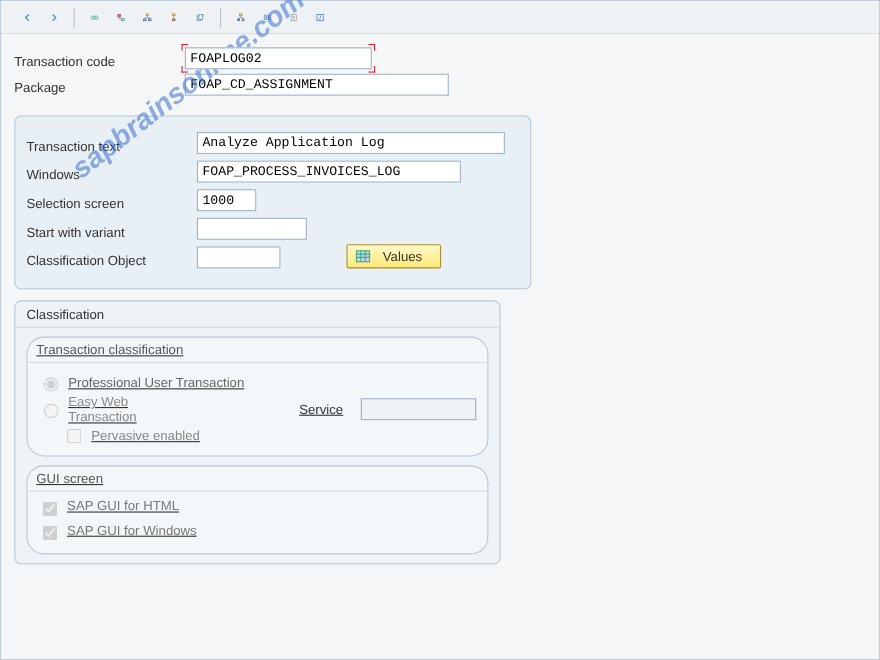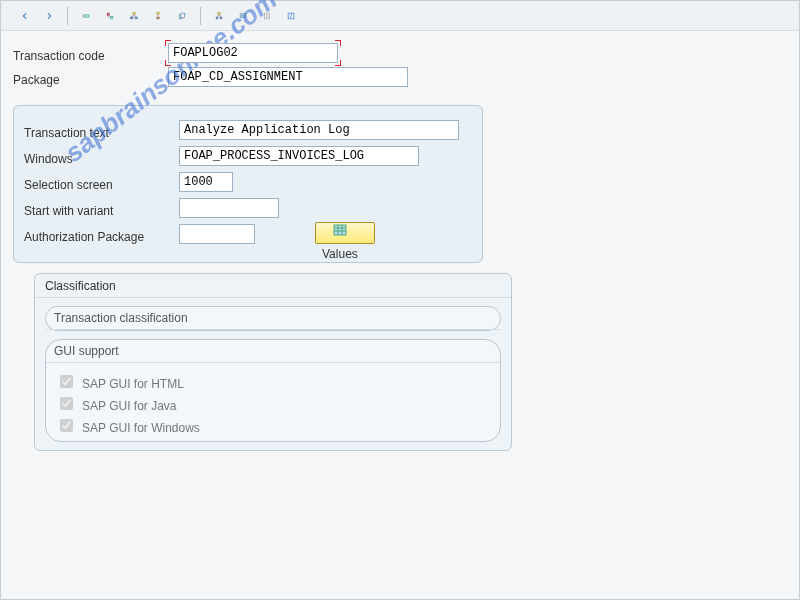--- a/index.html
+++ b/index.html
@@ -24,36 +24,36 @@
 
   .corner { position: absolute; width: 6px; height: 6px; border: 1px solid #d23; }
   .corner.tl { border-right: none; border-bottom: none; }
   .corner.tr { border-left: none; border-bottom: none; }
   .corner.bl { border-right: none; border-top: none; }
   .corner.br { border-left: none; border-top: none; }
 
   .panel { background: #e9f0f5; border: 1px solid #b9c8d4; border-radius: 6px; margin-top: 18px; padding: 12px 10px 14px 10px; width: 470px; }
   .panel .row { margin-bottom: 4px; }
 
-  .values-btn { margin-left: 60px; display: inline-flex; align-items: center; gap: 10px; background: linear-gradient(#fff8c8,#ffe978); border: 1px solid #a88f2c; border-radius: 2px; height: 22px; padding: 0 16px 0 6px; cursor: pointer; color: #333; flex-direction: column; }
+  .values-btn { margin-left: 60px; display: inline-flex; align-items: center; gap: 10px; background: linear-gradient(#fff8c8,#ffe978); border: 1px solid #a88f2c; border-radius: 2px; height: 22px; padding: 0 16px 0 6px; cursor: pointer; color: #333; }
   .values-btn .ic { width: 16px; height: 16px; display: inline-flex; align-items: center; justify-content: center; }
 
-  .class-panel { width: 478px; margin-top: 10px; border: 1px solid #b9c8d4; border-radius: 6px; background: #eef3f7; margin-left: 21px; }
+  .class-panel { width: 442px; margin-top: 10px; border: 1px solid #b9c8d4; border-radius: 6px; background: #eef3f7; }
   .class-panel-hd { padding: 5px 10px 4px; color: #333; border-bottom: 1px solid #cfd9e1; }
-  .subpanel { margin: 8px 10px; border: 1px solid #b9c8d4; border-radius: 16px; background: #f3f7fa; }
+  .subpanel { margin: 8px 10px; border: 1px solid #b9c8d4; border-radius: 16px; background: #f3f7fa; text-decoration: underline; }
   .subpanel-hd { padding: 4px 8px; color: #555; border-bottom: 1px solid #d3dde5; }
   .subpanel-body { padding: 6px 10px; }
   .opt-row { display: flex; align-items: center; gap: 6px; height: 24px; color: #888; }
   .opt-row.sel { color: #666; }
   .opt-row .radio, .opt-row .chk { width: 13px; height: 13px; }
   .svc-label { margin-left: 90px; color: #333; }
   .indent { margin-left: 22px; }
 
   .watermark { position: absolute; left: 40px; top: 60px; font-size: 26px; color: #3b6fd4; font-style: italic; font-weight: bold; transform: rotate(-38deg); opacity: 0.55; pointer-events: none; white-space: nowrap; }
-  .gui-row { display:flex; align-items:flex-end; gap:6px; height:22px; color:#777; }
+  .gui-row { display:flex; align-items:flex-start; gap:6px; height:22px; color:#777; }
 </style>
 </head>
 <body>
 
 <div class="window">
   <div class="toolbar">
     <button class="tbar-btn">
         <svg width="14" height="14" viewBox="0 0 14 14">
           <path d="M9 2 L4 7 L9 12" fill="none" stroke="#4a8bd6" stroke-width="2"></path>
         </svg>
@@ -158,51 +158,63 @@
       </div>
       <div class="row">
         <span class="label">Selection screen</span>
         <input class="input w-sel" value="1000" style="">
       </div>
       <div class="row">
         <span class="label">Start with variant</span>
         <input class="input w-var" value="" style="">
       </div>
       <div class="row">
-        <span class="label">Authorization Package</span>
+        <span class="label">Classification Object</span>
         <input class="input w-auth" value="" style="">
         <button class="values-btn">
           <span class="ic">
               <svg width="14" height="14" viewBox="0 0 14 14">
                 <rect x="1" y="2" width="12" height="10" fill="#bcd8f0" stroke="#4a7"></rect>
                 <path d="M1 5 h12 M1 8 h12 M5 2 v10 M9 2 v10" stroke="#4a7"></path>
               </svg>
             </span>
           <span>Values</span>
         </button>
       </div>
     </div>
 
     <div class="class-panel">
       <div class="class-panel-hd">Classification</div>
       <div class="subpanel">
         <div class="subpanel-hd">Transaction classification</div>
+        <div class="subpanel-body">
+          <div class="opt-row sel">
+            <input type="radio" class="radio" checked="" disabled="" style="">
+            <span>Professional User Transaction</span>
+          </div>
+          <div class="opt-row">
+            <input type="radio" class="radio" disabled="" style="">
+            <span>Easy Web Transaction</span>
+            <span class="svc-label">Service</span>
+            <input class="input w-svc" disabled="" style="margin-left: 10px; background: rgb(240, 243, 246);" value="">
+          </div>
+          <div class="opt-row indent">
+            <input type="checkbox" class="chk" disabled="" style="">
+            <span>Pervasive enabled</span>
+          </div>
+        </div>
       </div>
       <div class="subpanel">
-        <div class="subpanel-hd">GUI support</div>
+        <div class="subpanel-hd">GUI screen</div>
         <div class="subpanel-body">
           <div class="gui-row">
             <input type="checkbox" class="chk" checked="" disabled="" style="">
             <span>SAP GUI for HTML</span>
           </div>
           <div class="gui-row">
             <input type="checkbox" class="chk" checked="" disabled="" style="">
-            <span>SAP GUI for Java</span>
-          </div>
-          <div class="gui-row">
-            <input type="checkbox" class="chk" checked="" disabled="" style="">
             <span>SAP GUI for Windows</span>
           </div>
         </div>
       </div>
     </div>
   </div>
 </div>
 
 </body></html>

